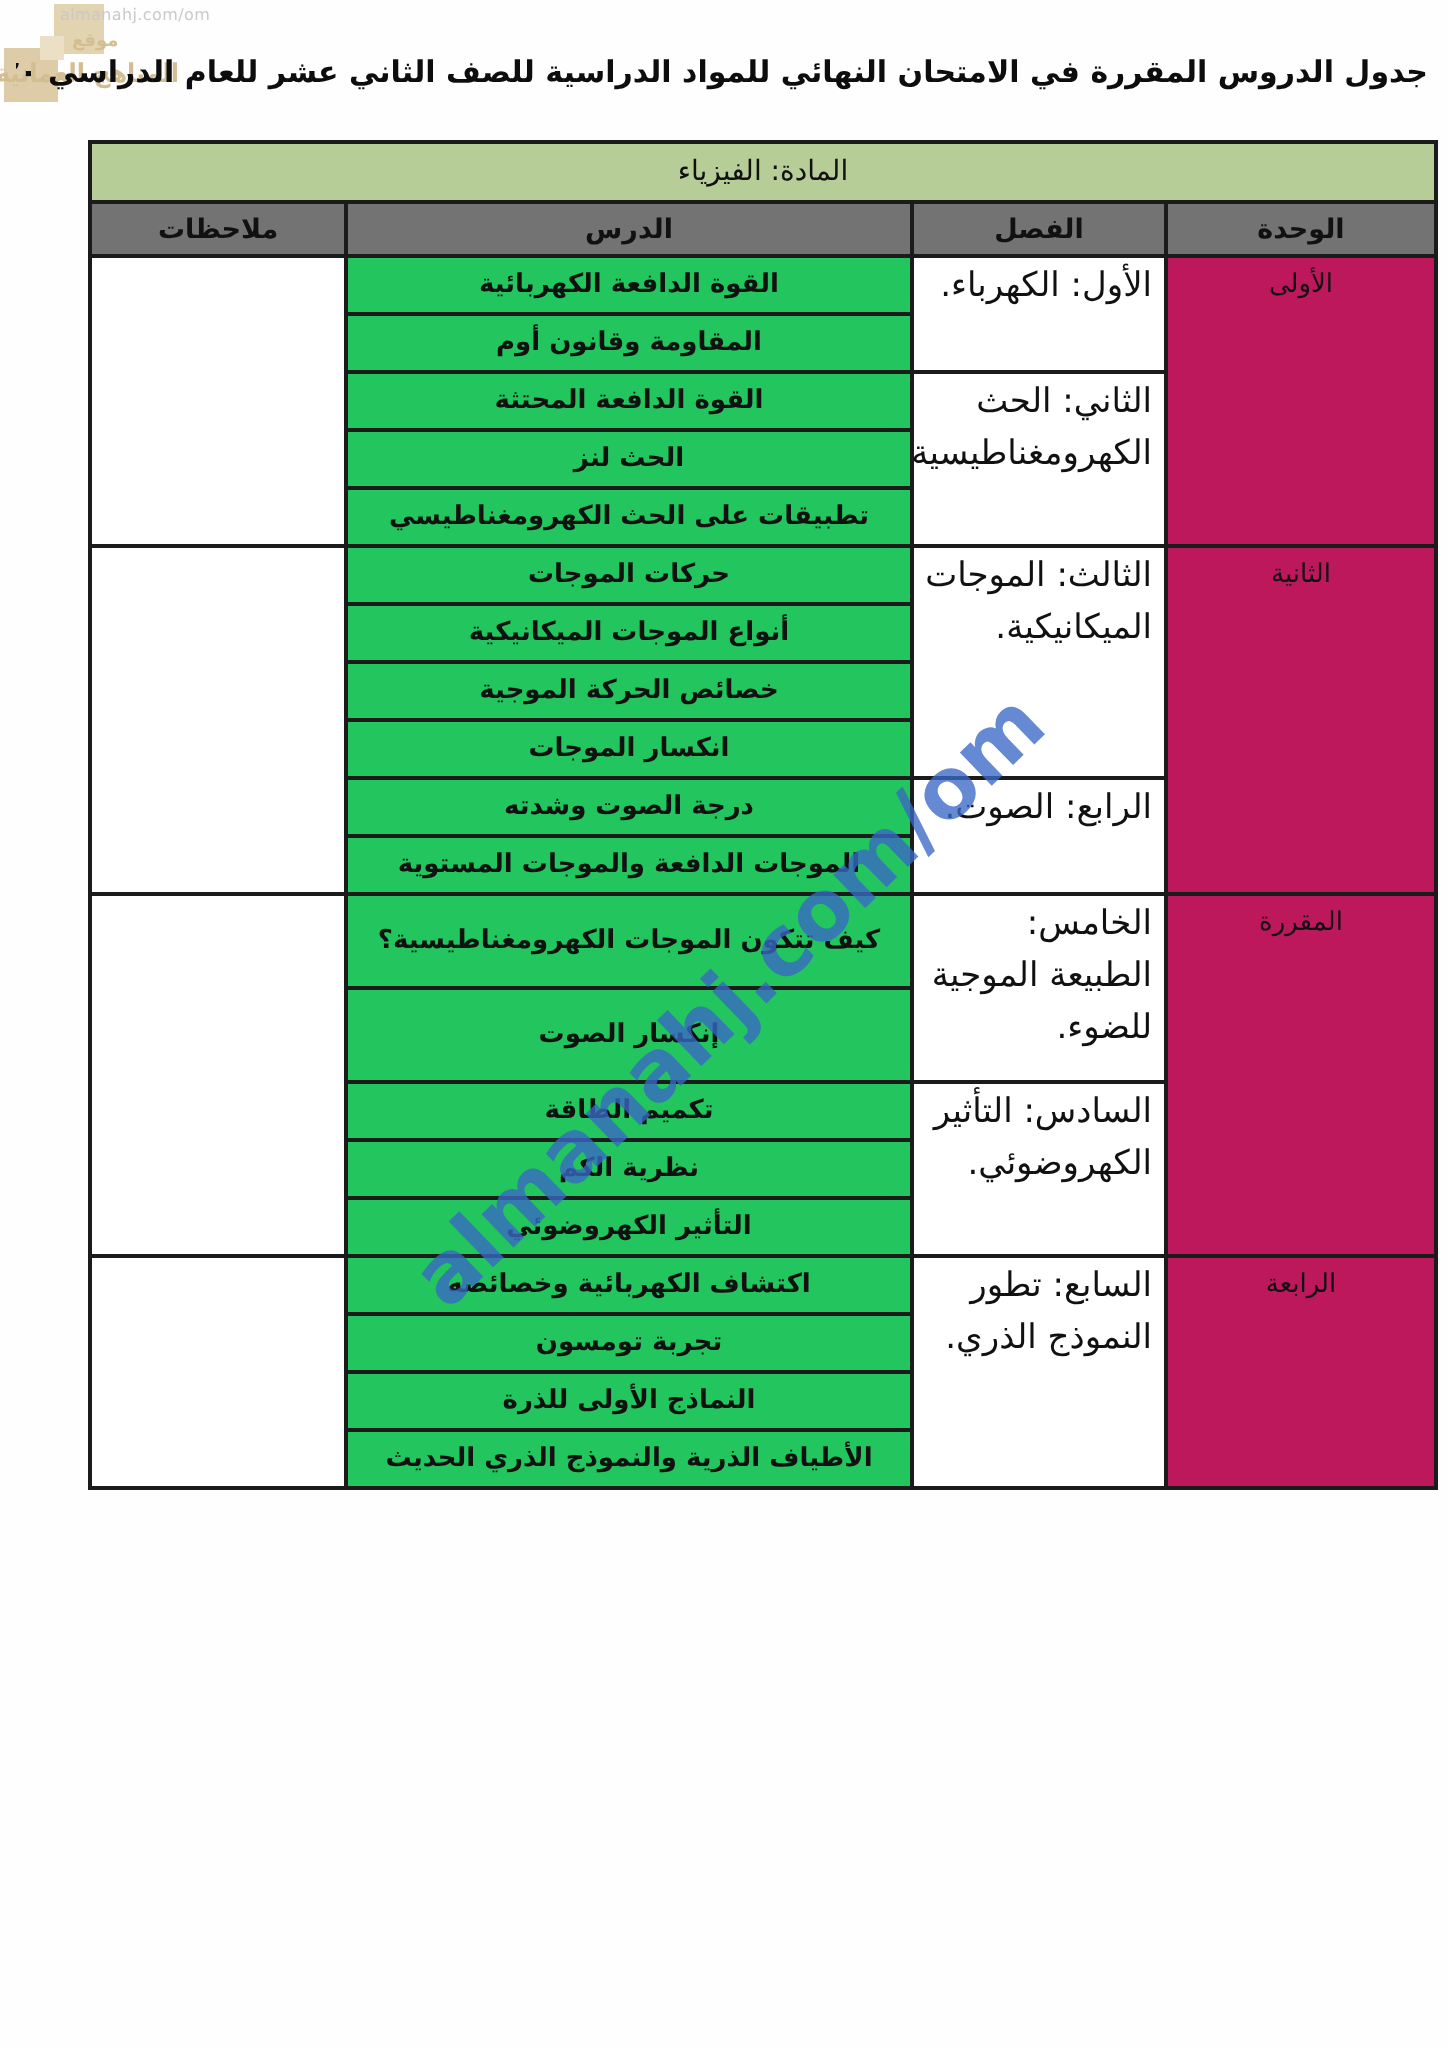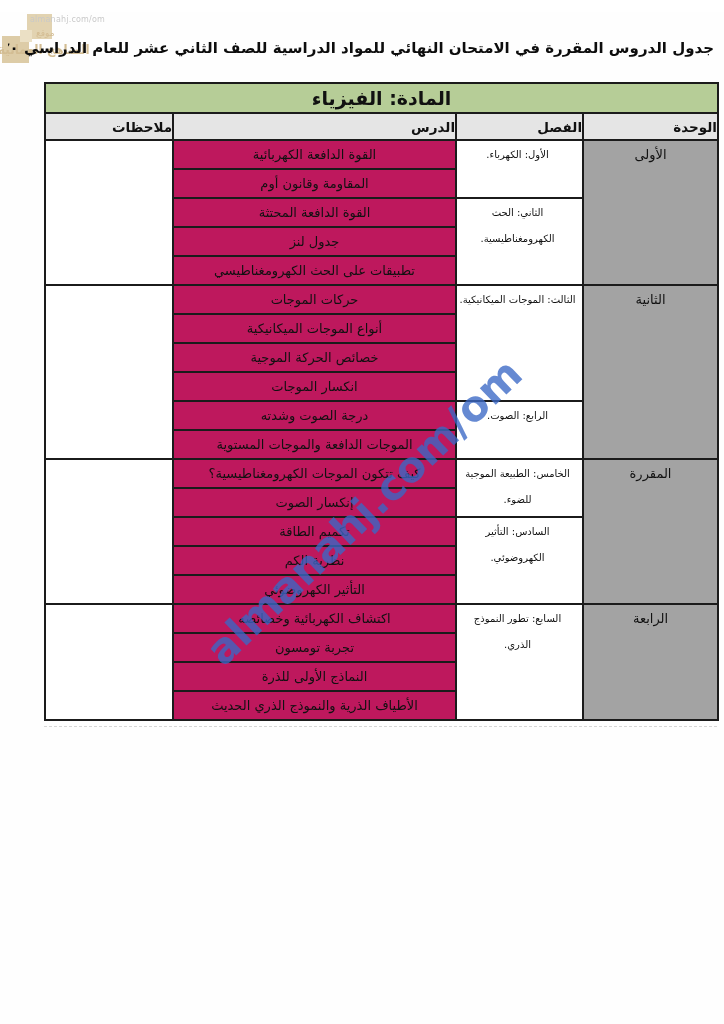--- a/index.html
+++ b/index.html
@@ -1,64 +1,64 @@
 <!DOCTYPE html>
 <html lang="ar"><head>
 <meta charset="utf-8">
 <style>
   html,body{margin:0;padding:0;}
   body{
     width:724px;height:1024px;background:#ffffff;
     font-family:"DejaVu Sans",sans-serif;color:#111;
     position:relative;overflow:hidden;
   }
-  .page{position:absolute;inset:0;background:#fefefe;margin-top:12px;}
+  .page{position:absolute;inset:0;background:#fefefe;}
 
   
   .logo-wm{position:absolute;left:0;top:0;width:140px;height:62px;opacity:.8;z-index:1;}
   .logo-sq1{position:absolute;left:27px;top:2px;width:25px;height:25px;background:#dcc99e;}
   .logo-sq2{position:absolute;left:2px;top:24px;width:27px;height:27px;background:#d5c092;}
   .logo-sq3{position:absolute;left:20px;top:18px;width:12px;height:12px;background:#e7d9b8;}
   .logo-url{position:absolute;left:30px;top:3px;font-size:8px;color:#bcbcbc;letter-spacing:.2px;white-space:nowrap;}
-  .logo-small{position:absolute;left:36px;top:16px;font-size:9px;color:#c9ad79;font-weight:normal;direction:rtl;}
+  .logo-small{position:absolute;left:36px;top:16px;font-size:9px;color:#c9ad79;font-weight:bold;direction:rtl;}
   .logo-big{position:absolute;left:-2px;top:30px;font-size:13px;font-weight:bold;color:#c9ad79;direction:rtl;white-space:nowrap;letter-spacing:-1px;transform:scaleX(.92);transform-origin:left;}
 
   
   .doc-title{
     position:absolute;left:8px;right:10px;top:27px;
     direction:rtl;text-align:center;white-space:nowrap;overflow:hidden;
     font-size:15px;font-weight:bold;color:#0d0d0d;z-index:2;
   }
 
   
   .tbl-wrap{position:absolute;left:44px;top:70px;z-index:2;}
   table{
     border-collapse:collapse;table-layout:fixed;width:673px;
     direction:rtl;background:#fff;
     border:2px solid #161616;
   }
   td,th{border:2px solid #1b1b1b;padding:0;overflow:hidden;}
   .subject-row td{
     height:28px;background:#b6cd97;text-align:center;
-    font-weight:bold;font-size:19px;
+    font-weight:normal;font-size:14px;
   }
   .head-row th{
-    height:25px;background:#e5e5e5;text-align:right;
+    height:25px;background:#737373;text-align:center;
     font-weight:bold;font-size:13.5px;
   }
   .unit-cell{
     vertical-align:top;text-align:center;
-    font-size:13px;line-height:27px;font-weight:500;background:#a3a3a3;
+    font-size:13px;line-height:27px;font-weight:500;background:#be185d;
   }
   .chapter-cell{
-    vertical-align:top;text-align:center;
-    font-size:10px;line-height:26px;padding:1px 6px 0 2px;background:#fff;
+    vertical-align:top;text-align:right;
+    font-size:17px;line-height:26px;padding:1px 6px 13px 2px;background:#fff;
   }
   .lesson-cell{
-    height:27px;text-align:center;font-size:13px;background:#be185d;
+    height:27px;text-align:center;font-size:13px;background:#22c55e;font-weight:bold;
   }
   .notes-cell{background:#fff;}
 
   
   .scan-line{position:absolute;left:44px;top:714px;width:673px;border-top:1px dashed #d6d6d6;z-index:0;}
 
   
   .diag-wm{
     position:absolute;left:157px;top:478px;width:410px;height:52px;
     text-align:center;font-size:42px;font-weight:600;
@@ -110,21 +110,21 @@
             <td class="notes-cell" rowspan="5"></td>
           </tr>
           <tr>
             <td class="lesson-cell">المقاومة وقانون أوم</td>
           </tr>
           <tr>
             <td class="chapter-cell" rowspan="3">الثاني: الحث الكهرومغناطيسية.</td>
             <td class="lesson-cell">القوة الدافعة المحتثة</td>
           </tr>
           <tr>
-            <td class="lesson-cell">جدول لنز</td>
+            <td class="lesson-cell">الحث لنز</td>
           </tr>
           <tr>
             <td class="lesson-cell">تطبيقات على الحث الكهرومغناطيسي</td>
           </tr>
           <tr>
             <td class="unit-cell" rowspan="6">الثانية</td>
             <td class="chapter-cell" rowspan="4">الثالث: الموجات الميكانيكية.</td>
             <td class="lesson-cell">حركات الموجات</td>
             <td class="notes-cell" rowspan="6"></td>
           </tr>

